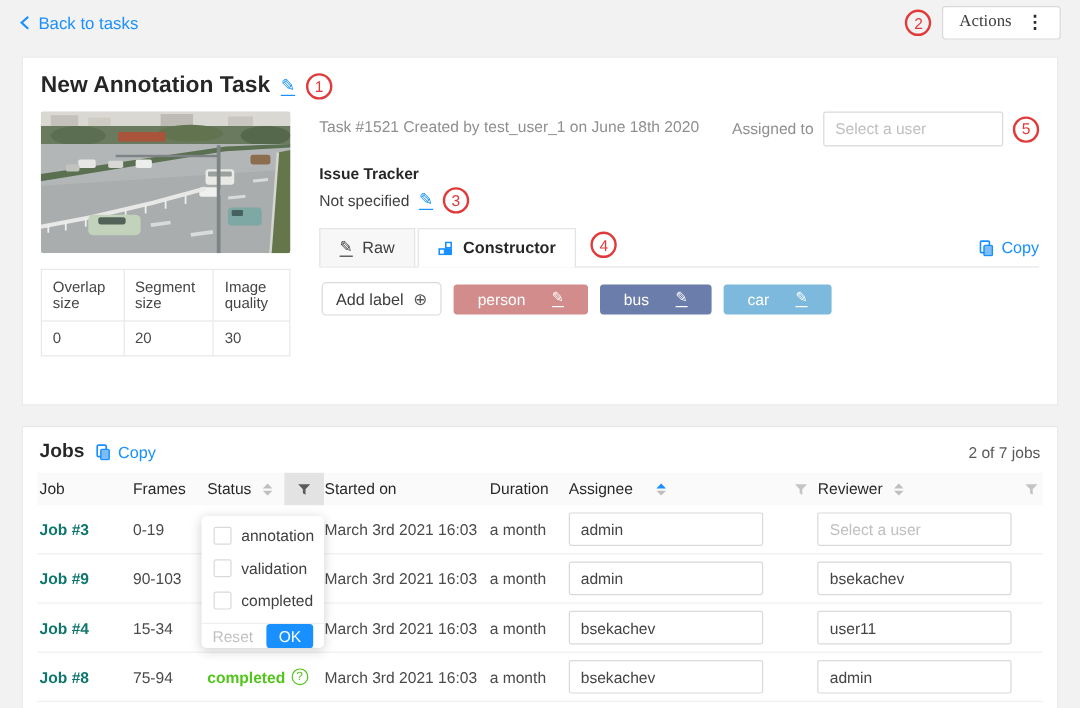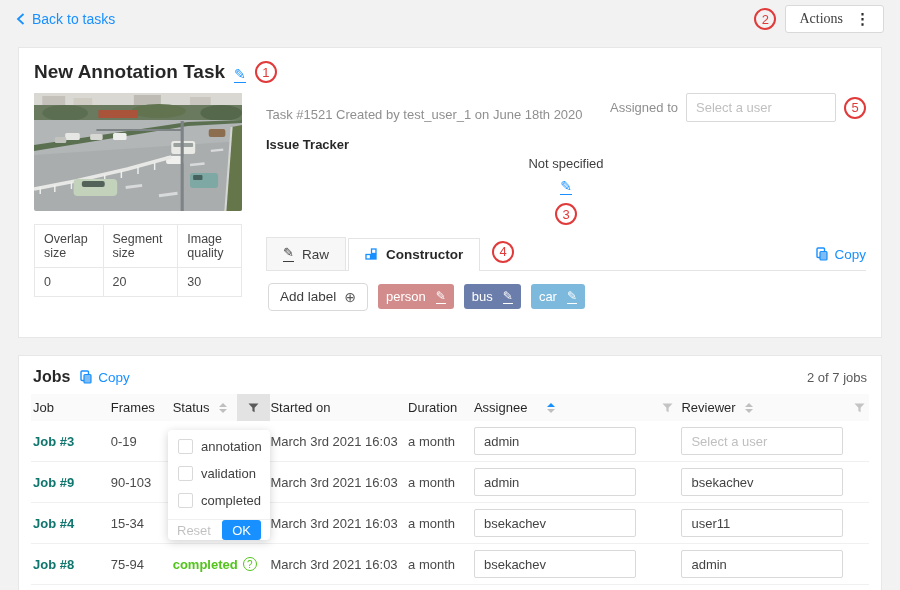--- a/index.html
+++ b/index.html
@@ -17,56 +17,56 @@
   
   .red-circle { display: inline-flex; align-items: center; justify-content: center; min-width: 22px; height: 22px;
     border: 2px solid #e03a3a; border-radius: 50%; color: #e03a3a; font-size: 13px; flex: 0 0 auto; }
 
   
   .card { background: #fff; border: 1px solid #e7e7e7; margin: 0 18px; }
   .task-card { margin-top: 9px; height: 291px; padding: 13px 15px; }
   .jobs-card { margin-top: 17px; height: 240px; padding: 8px 12px 0; position: relative; }
 
   
-  .task-title-row { display: flex; align-items: flex-end; gap: 9px; }
+  .task-title-row { display: flex; align-items: center; gap: 9px; }
   .task-title { font-size: 19px; font-weight: 700; color: rgba(0,0,0,0.85); }
   .pencil { color: #1890ff; font-size: 14px; border-bottom: 1.5px solid #1890ff; line-height: 1.1; cursor: pointer; }
   .task-body { display: flex; margin-top: 10px; }
   .task-left { width: 208px; flex: 0 0 auto; }
   .preview { width: 208px; height: 118px; display: block; border-radius: 2px; }
   .params-table { border-collapse: collapse; margin-top: 13px; width: 208px; font-size: 12.5px; }
   .params-table th, .params-table td { border: 1px solid #e8e8e8; text-align: left; padding: 7px 9px; font-weight: 400; color: #4a4a4a; }
   .params-table th { color: #454545; }
 
   .task-right { flex: 1; margin-left: 24px; min-width: 0; }
-  .meta-row { display: flex; align-items: flex-end; justify-content: space-between; }
+  .meta-row { display: flex; align-items: flex-start; justify-content: space-between; }
   .task-meta { color: #8f8f8f; font-size: 13px; padding-top: 5px; }
   .assigned-group { display: flex; align-items: center; gap: 8px; }
   .assigned-label { color: #8f8f8f; font-size: 13px; }
   .user-input { width: 150px; height: 29px; border: 1px solid #d9d9d9; border-radius: 2px; padding: 0 9px; font-size: 13px;
     font-family: "Liberation Sans", sans-serif; color: #444; }
   .user-input::placeholder { color: #bfbfbf; }
   .issue-label { font-weight: 700; font-size: 13px; color: rgba(0,0,0,0.85); margin-top: 15px; }
-  .issue-value-row { display: flex; align-items: center; gap: 8px; margin-top: 4px; font-size: 13px; color: #3f3f3f; flex-direction: column; }
+  .issue-value-row { display: flex; align-items: center; gap: 8px; margin-top: 4px; font-size: 13px; color: #3f3f3f; }
 
   
   .tabs-row { display: flex; align-items: flex-end; margin-top: 12px; border-bottom: 1px solid #e4e4e4; position: relative; }
   .tab { display: inline-flex; align-items: center; gap: 8px; font-size: 13.5px; padding: 8px 16px; cursor: pointer;
     border: 1px solid #e4e4e4; border-bottom: none; background: #f7f7f7; color: #3d3d3d; }
   .tab + .tab { margin-left: 2px; }
   .tab.active { background: #fff; margin-bottom: -1px; padding-bottom: 9px; color: rgba(0,0,0,0.85); font-weight: 600; }
   .tab .pencil-dark { color: #3d3d3d; border-bottom: 1.5px solid #3d3d3d; font-size: 13px; line-height: 1.1; }
   .tabs-circle { margin-left: 12px; margin-bottom: 7px; }
   .copy-link { margin-left: auto; margin-bottom: 8px; display: inline-flex; align-items: center; gap: 6px;
     color: #1890ff; font-size: 13.5px; cursor: pointer; }
   .constructor-body { padding: 12px 2px; display: flex; align-items: center; gap: 10px; }
   .add-label-btn { display: inline-flex; align-items: center; gap: 8px; border: 1px solid #d9d9d9; border-radius: 4px;
     background: #fff; padding: 5px 11px; font-size: 13.5px; color: #3d3d3d; cursor: pointer; }
   .plus-icon { color: #595959; font-size: 14px; }
-  .chip { display: inline-flex; align-items: center; gap: 10px; border-radius: 3px; padding: 5px 8px;
+  .chip { display: inline-flex; align-items: center; gap: 22px; border-radius: 3px; padding: 5px 20px;
     color: #fff; font-size: 13px; cursor: pointer; }
   .chip .pencil-white { color: #fff; border-bottom: 1.5px solid #fff; font-size: 12px; line-height: 1.1; }
 
   
   .jobs-header { display: flex; align-items: center; gap: 10px; padding: 4px 2px 8px; }
   .jobs-title { font-size: 16px; font-weight: 700; color: rgba(0,0,0,0.85); }
   .jobs-count { margin-left: auto; font-size: 13px; color: #595959; }
 
   .jtable { width: 100%; font-size: 13px; }
   .jrow { display: flex; align-items: center; }

